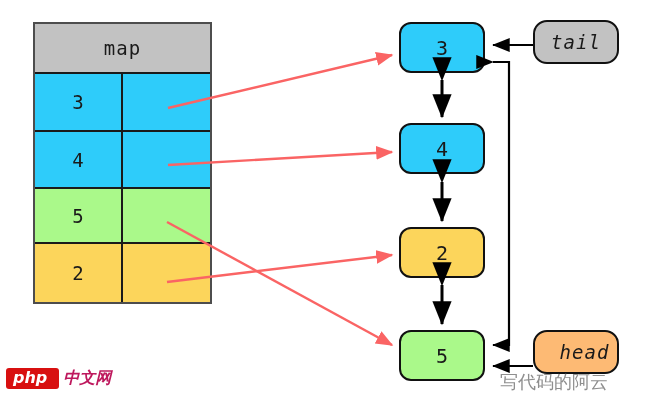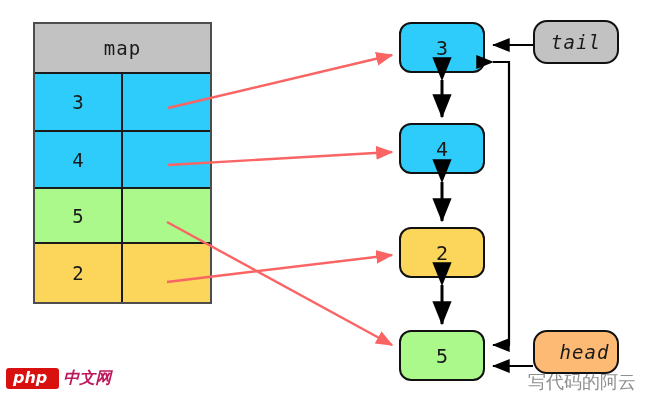--- a/index.html
+++ b/index.html
@@ -149,21 +149,20 @@
     letter-spacing: 0px;
   }
   .wm-dark {
     position: absolute;
     left: 500px;
     top: 370px;
     font-family: "DejaVu Sans", sans-serif;
     font-size: 18px;
     color: #8f8f8f;
     white-space: nowrap;
-    margin-left: 28px;
   }
 </style>
 </head>
 <body>
 
 <div id="canvas">
 
   <div class="map-table">
     <div class="map-header">
       <span class="map-header-label">map</span>

